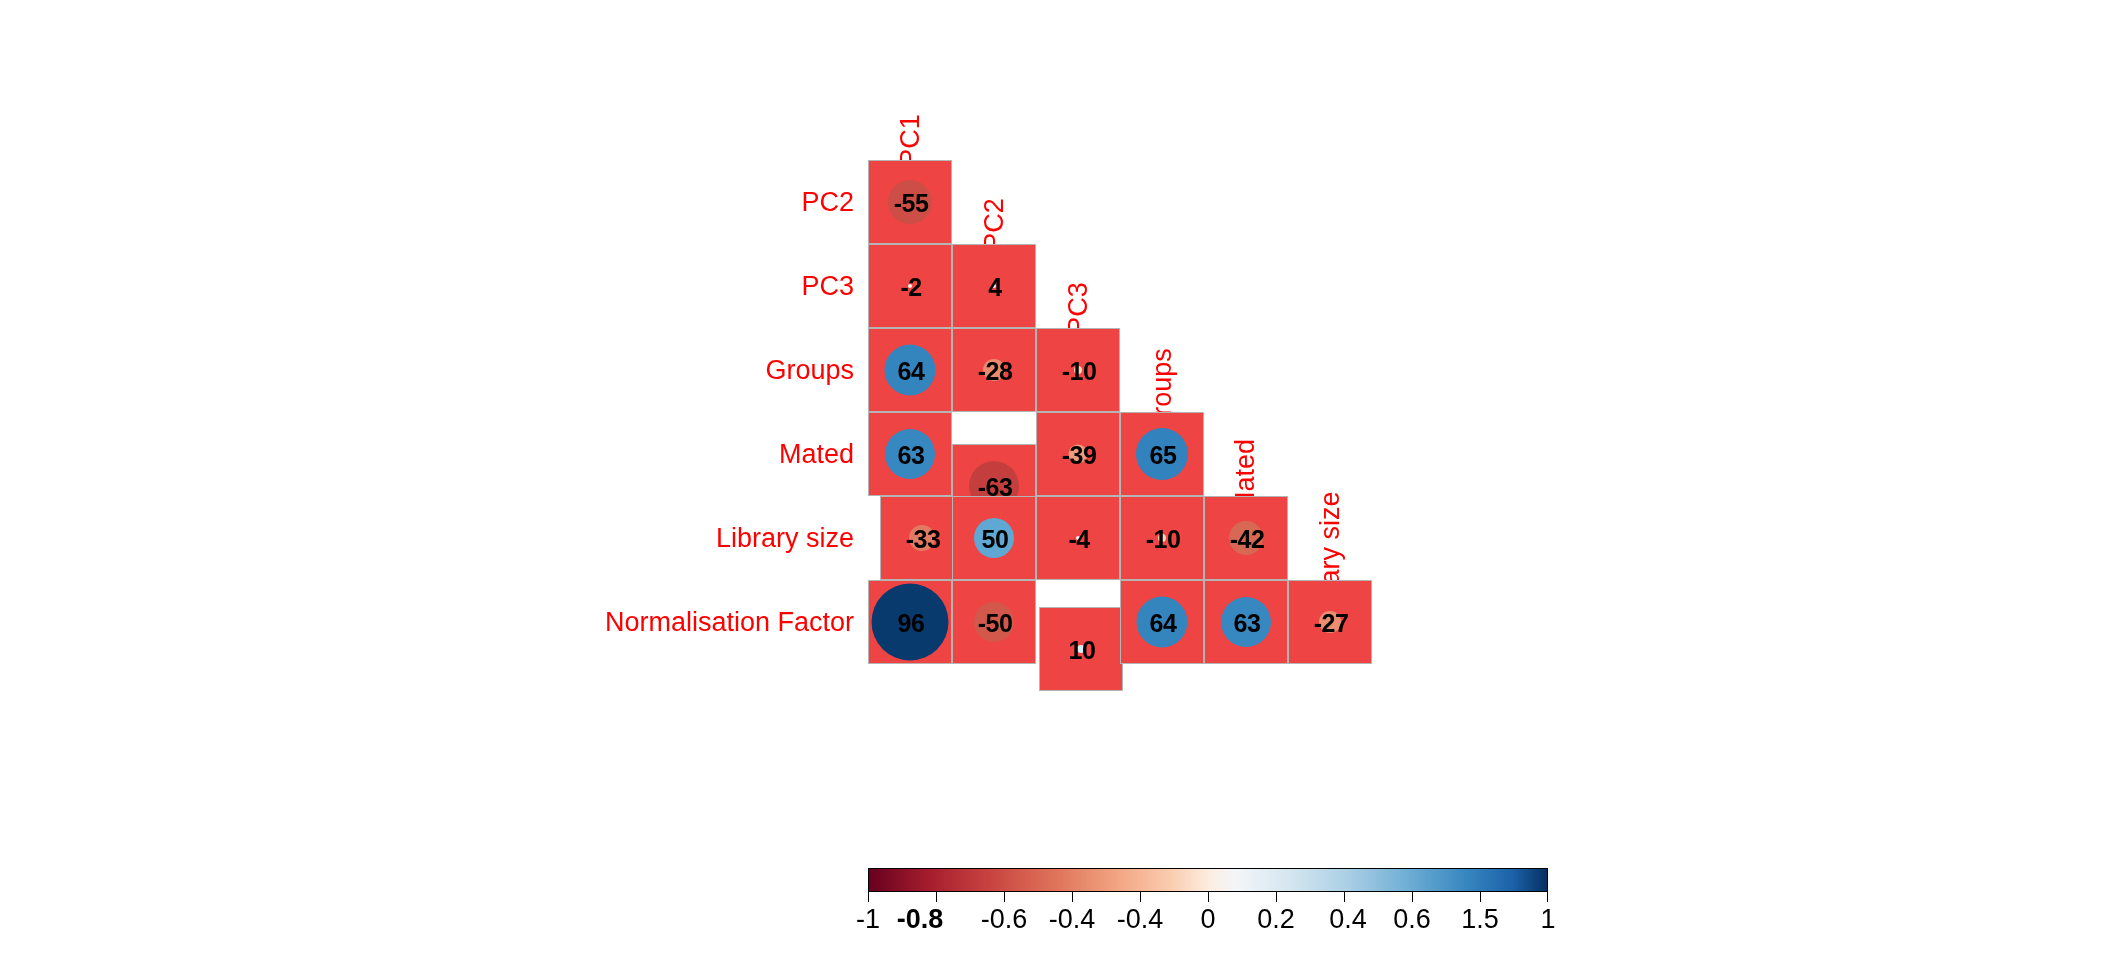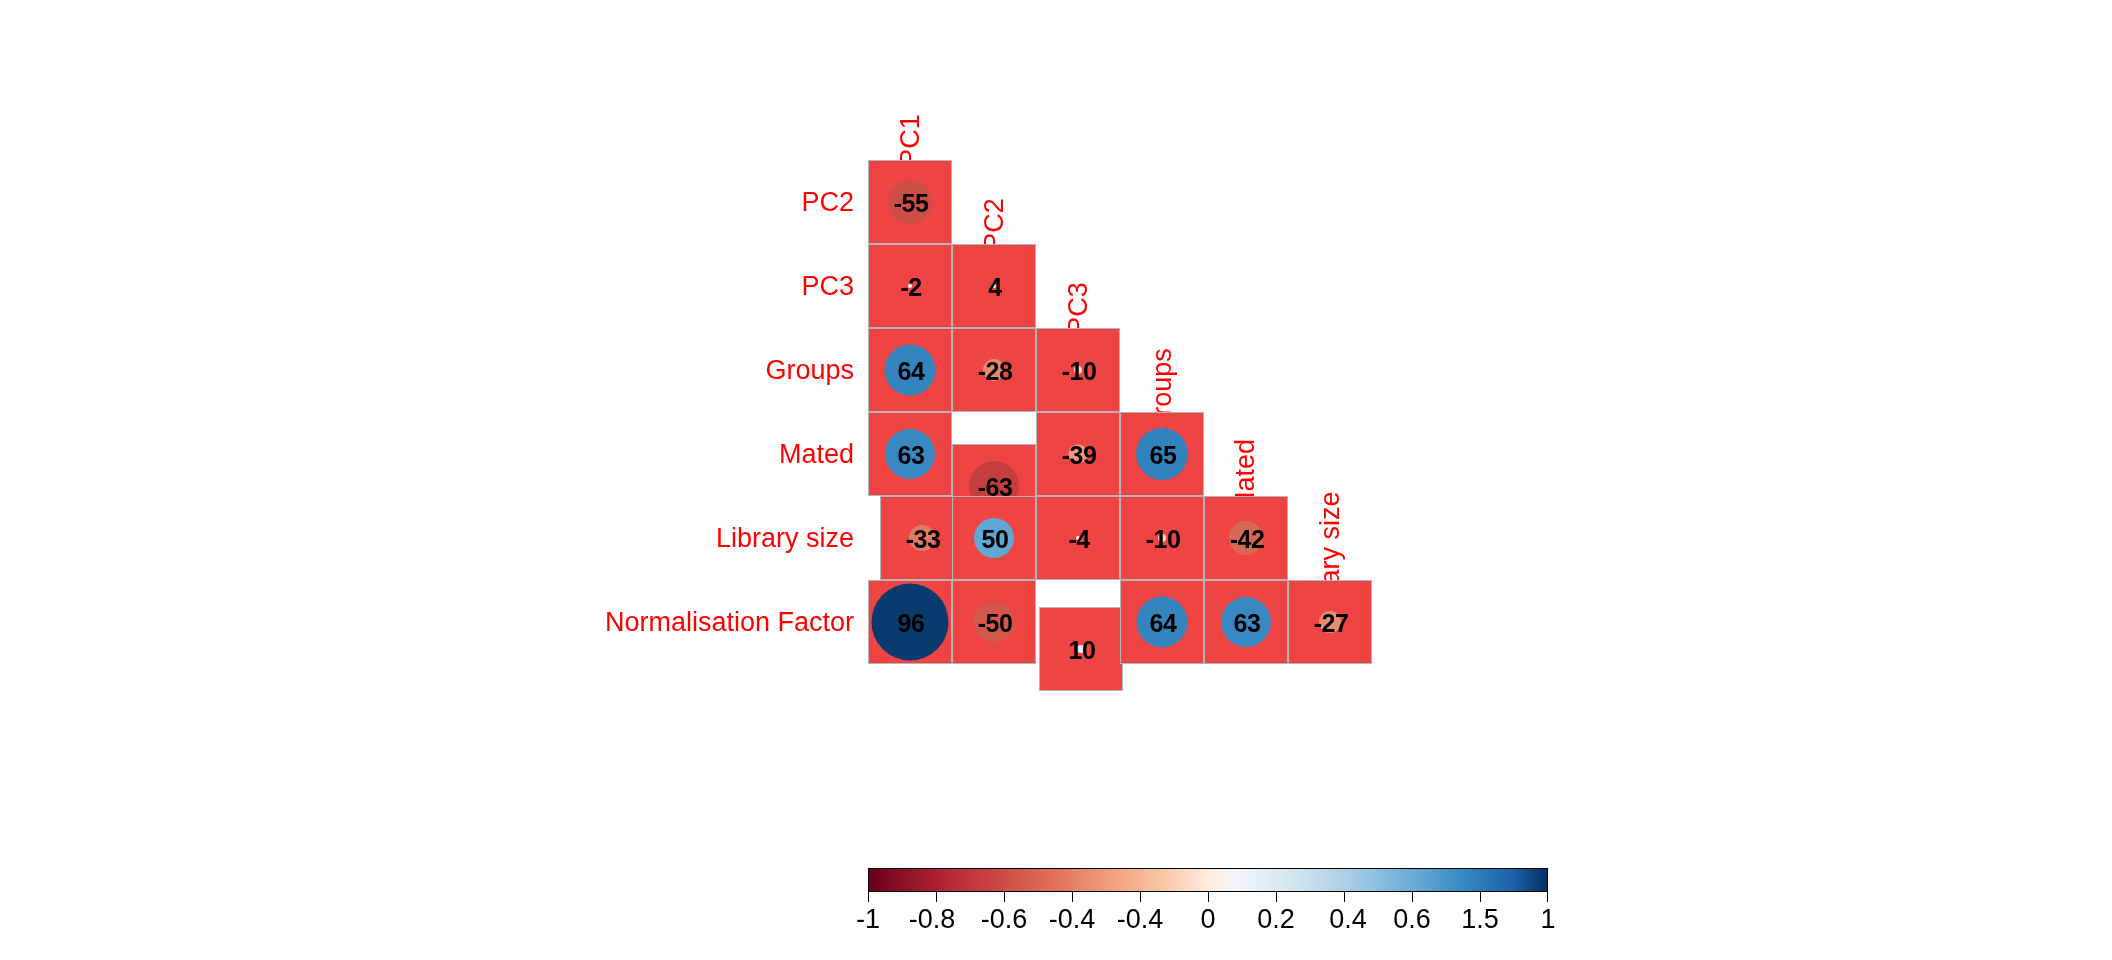--- a/index.html
+++ b/index.html
@@ -263,21 +263,21 @@
         <div class="tick" style="left: 272px;"></div>
         <div class="tick" style="left: 340px;"></div>
         <div class="tick" style="left: 408px;"></div>
         <div class="tick" style="left: 476px;"></div>
         <div class="tick" style="left: 544px;"></div>
         <div class="tick" style="left: 612px;"></div>
         <div class="tick" style="left: 679px;"></div>
       </div>
     <div id="ticklabels">
         <div class="ticklabel" style="left: 0px;">-1</div>
-        <div class="ticklabel" style="left: 64px;">-0.8</div>
+        <div class="ticklabel" style="left: 52px; font-weight: bold;">-0.8</div>
         <div class="ticklabel" style="left: 136px;">-0.6</div>
         <div class="ticklabel" style="left: 204px;">-0.4</div>
         <div class="ticklabel" style="left: 272px;">-0.4</div>
         <div class="ticklabel" style="left: 340px;">0</div>
         <div class="ticklabel" style="left: 408px;">0.2</div>
         <div class="ticklabel" style="left: 480px;">0.4</div>
         <div class="ticklabel" style="left: 544px;">0.6</div>
         <div class="ticklabel" style="left: 612px;">1.5</div>
         <div class="ticklabel" style="left: 680px;">1</div>
       </div>

